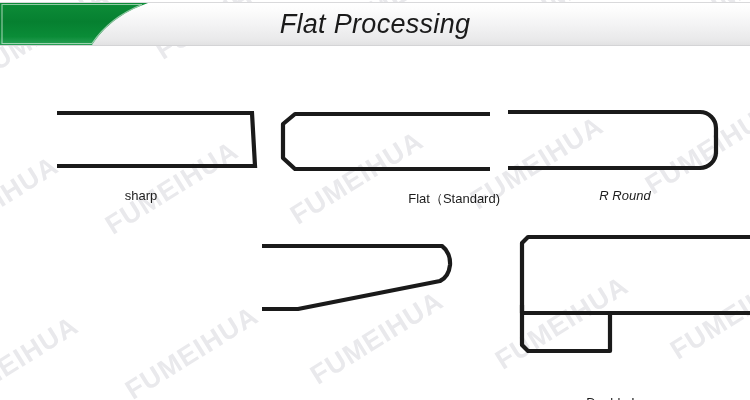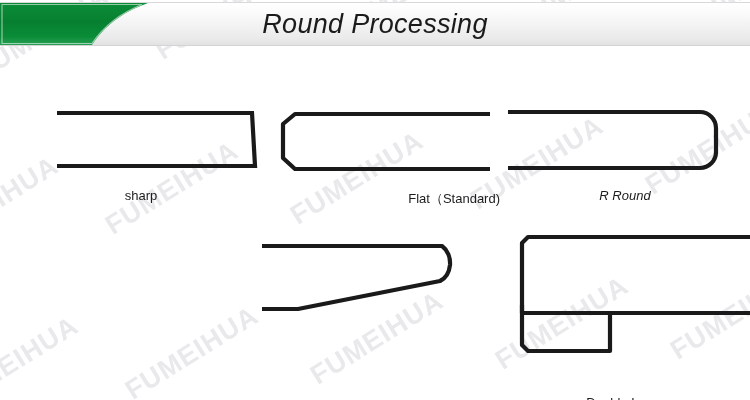--- a/index.html
+++ b/index.html
@@ -150,21 +150,21 @@
         <linearGradient id="gGrad" x1="0" y1="0" x2="0" y2="1">
           <stop offset="0%" stop-color="#0d8c38"></stop>
           <stop offset="45%" stop-color="#068030"></stop>
           <stop offset="80%" stop-color="#0a8c37"></stop>
           <stop offset="100%" stop-color="#2aa057"></stop>
         </linearGradient>
       </defs>
       <path d="M0,0 L148,0 C120,10 104,24 92,42 L0,42 Z" fill="url(#gGrad)"></path>
       <path d="M2,1.5 L142,1.5 C118,11 103,24 92,40.5 L2,40.5 Z" fill="none" stroke="#ffffff" stroke-opacity="0.55" stroke-width="1.2"></path>
     </svg>
-    <div id="header-title">Round Processing</div>
+    <div id="header-title">Flat Processing</div>
   </div>
 
   <div id="grid">
 
     <div class="cell" id="cell-sharp">
       <svg class="cell-svg" width="250" height="140" viewBox="0 0 250 140">
         <path d="M25,65 L220,65 L223,118 L25,118" fill="none" stroke="#1a1a1a" stroke-width="4.2" stroke-linejoin="miter" stroke-linecap="butt"></path>
       </svg>
       <div class="cell-label" id="label-sharp">sharp</div>
     </div>

